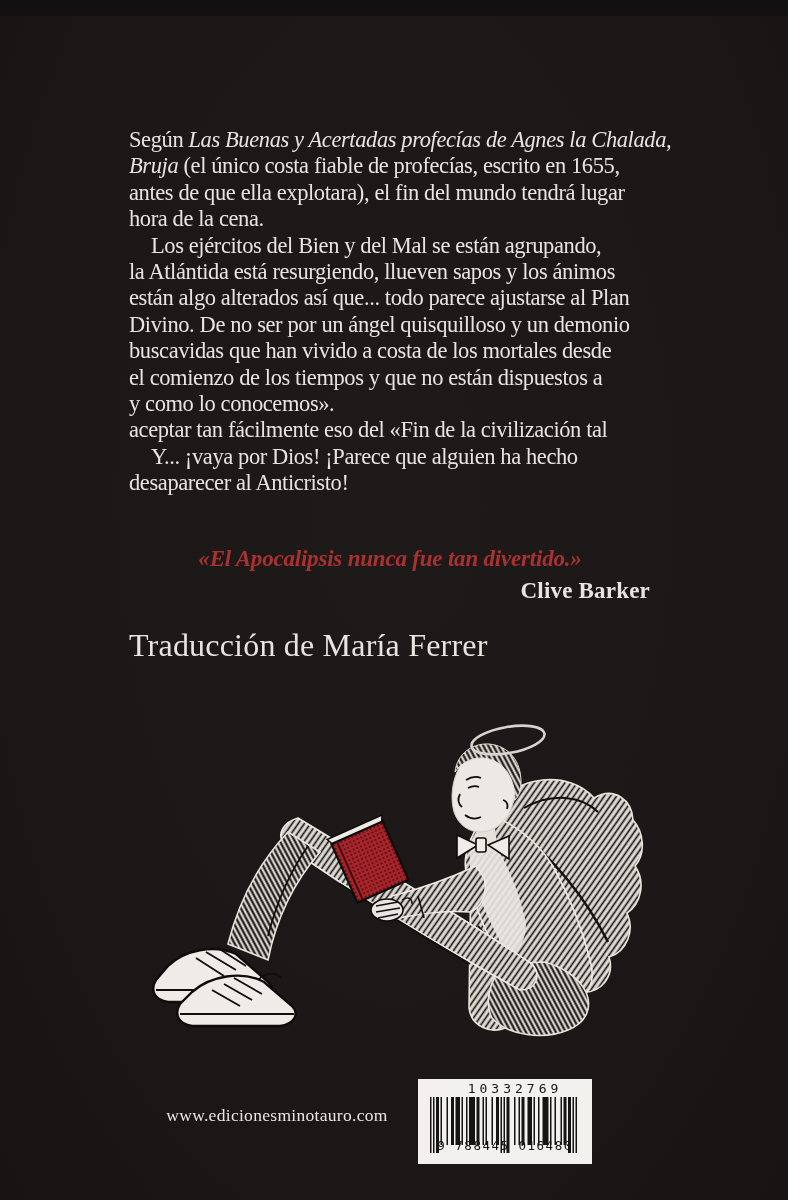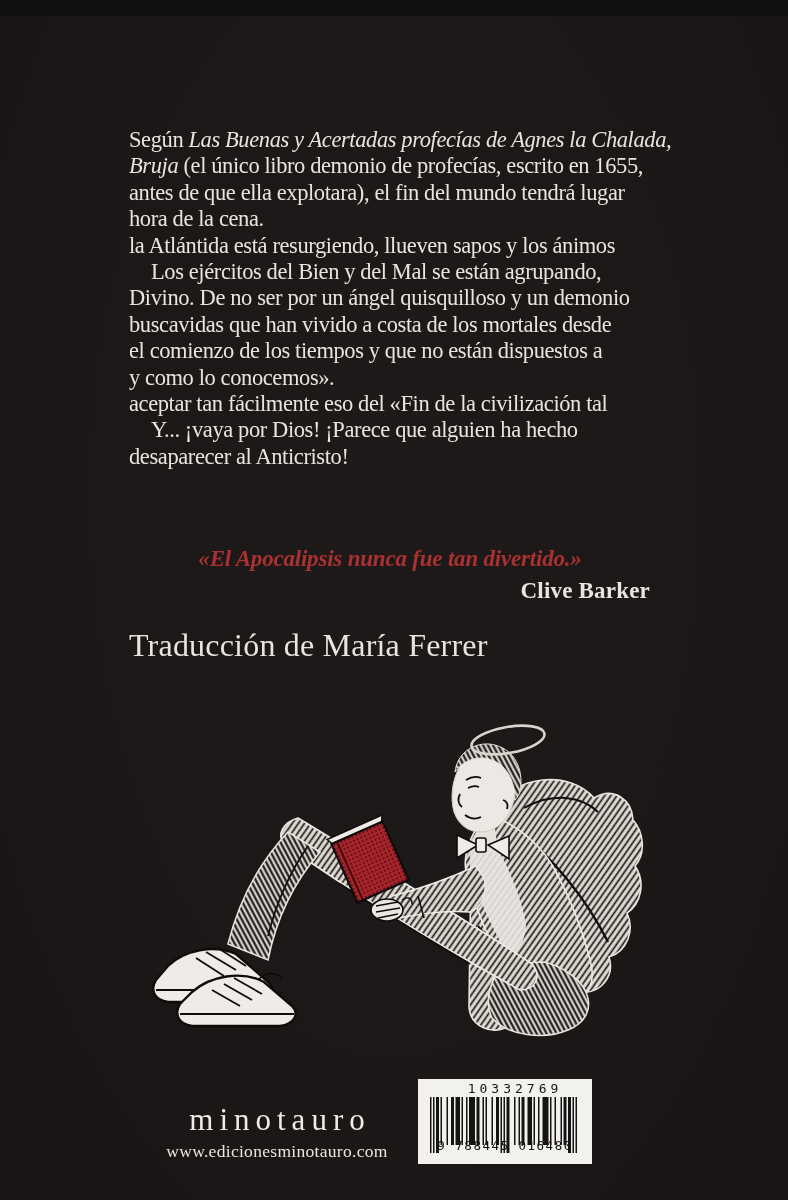--- a/index.html
+++ b/index.html
@@ -64,25 +64,26 @@
     margin-top:3px;font-size:17.5px;letter-spacing:0.3px;color:#eae7e3;white-space:nowrap;
   }
 </style>
 </head>
 <body>
 
 <div class="page">
 
   <section class="blurb" id="blurb">
       <div class="line"><span>Según </span><em>Las Buenas y Acertadas profecías de Agnes la Chalada,</em></div>
-      <div class="line"><em>Bruja</em><span> (el único libro demonio de profecías, escrito en 1655,</span></div>
+      <div class="line"><em>Bruja</em><span> (el único costa fiable de profecías, escrito en 1655,</span></div>
       <div class="line"><span>antes de que ella explotara), el fin del mundo tendrá lugar</span></div>
       <div class="line"><span>hora de la cena.</span></div>
+      <div class="line indent"><span>Los ejércitos del Bien y del Mal se están agrupando,</span></div>
       <div class="line"><span>la Atlántida está resurgiendo, llueven sapos y los ánimos</span></div>
-      <div class="line indent"><span>Los ejércitos del Bien y del Mal se están agrupando,</span></div>
+      <div class="line"><span>están algo alterados así que... todo parece ajustarse al Plan</span></div>
       <div class="line"><span>Divino. De no ser por un ángel quisquilloso y un demonio</span></div>
       <div class="line"><span>buscavidas que han vivido a costa de los mortales desde</span></div>
       <div class="line"><span>el comienzo de los tiempos y que no están dispuestos a</span></div>
       <div class="line"><span>y como lo conocemos».</span></div>
       <div class="line"><span>aceptar tan fácilmente eso del «Fin de la civilización tal</span></div>
       <div class="line indent"><span>Y... ¡vaya por Dios! ¡Parece que alguien ha hecho</span></div>
       <div class="line"><span>desaparecer al Anticristo!</span></div>
     </section>
 
   <div class="quote">«El Apocalipsis nunca fue tan divertido.»</div>
@@ -226,17 +227,16 @@
         <rect x="130.5" y="0" width="1.5" height="48" fill="#161413"></rect>
         <rect x="133.5" y="0" width="3" height="48" fill="#161413"></rect>
         <rect x="138" y="0" width="3" height="56" fill="#161413"></rect>
         <rect x="142.5" y="0" width="1.5" height="56" fill="#161413"></rect>
         <rect x="145.5" y="0" width="1.5" height="56" fill="#161413"></rect>
       </svg>
     <div class="isbn">9 788445 016480</div>
   </div>
 
   <div class="publisher">
-    <div class="logo">minotauro</div>
     <div class="website">www.edicionesminotauro.com</div>
   </div>
 
 </div>
 
 </body></html>

